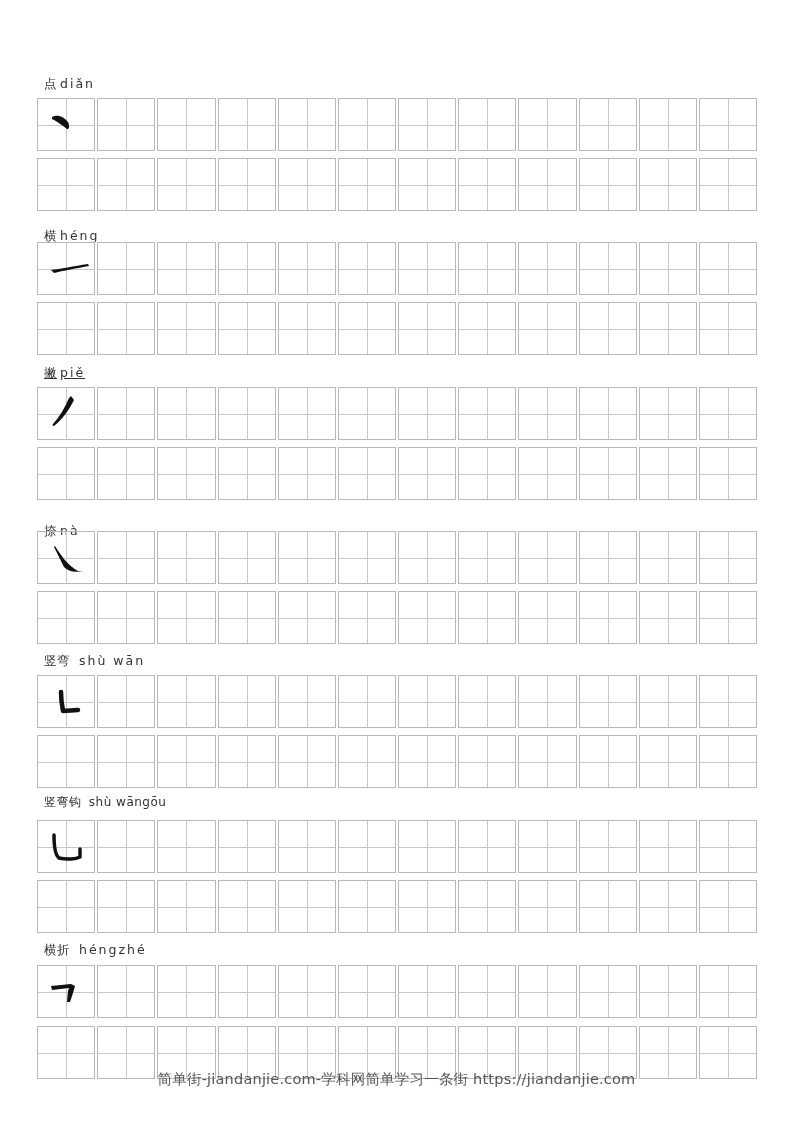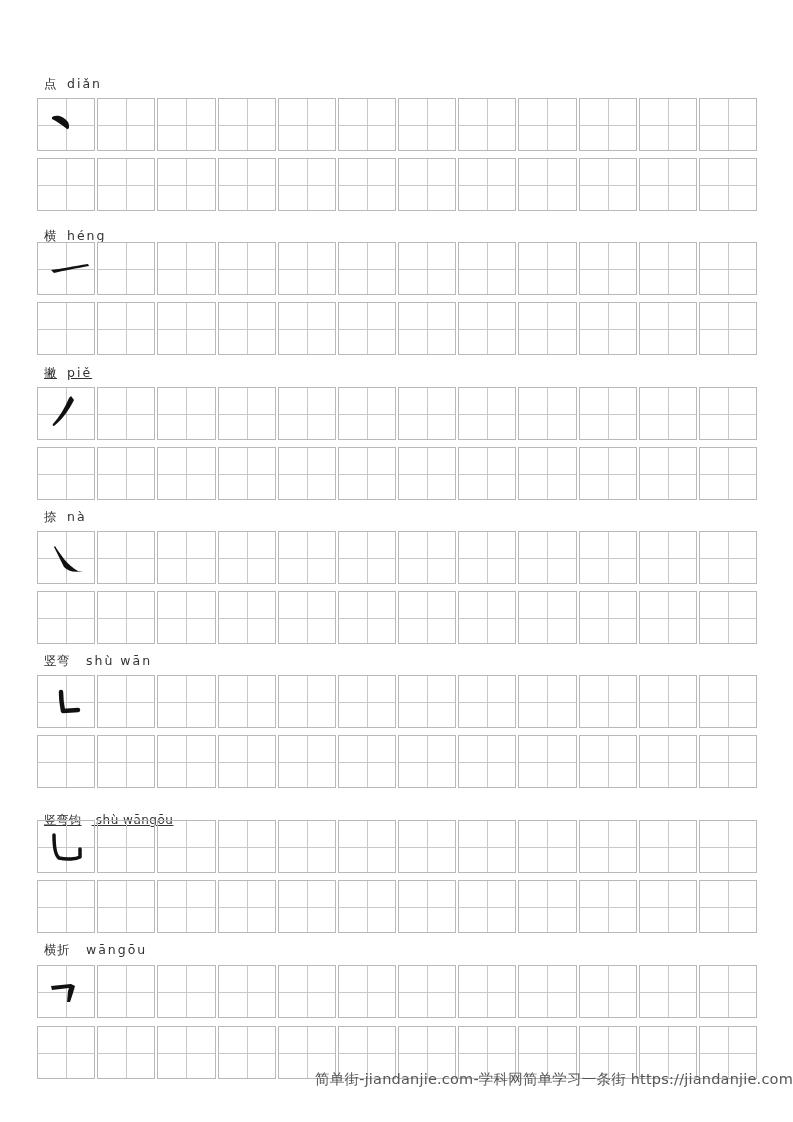--- a/index.html
+++ b/index.html
@@ -1,30 +1,30 @@
 <!DOCTYPE html>
 <html><head>
 <meta charset="utf-8">
 <style>
   html, body { margin: 0; padding: 0; background: #ffffff; }
   body { width: 793px; height: 1122px; position: relative; overflow: hidden;
          font-family: "DejaVu Sans", "Liberation Sans", sans-serif; color: #222; }
   .section { position: absolute; left: 37px; width: 720px; }
   .label { position: absolute; left: 7px; font-size: 12.5px; color: #333; white-space: nowrap; letter-spacing: 0.5px; }
-  .label .pinyin { margin-left: 10px; letter-spacing: 2px; text-align: right; }
+  .label .pinyin { margin-left: 3px; letter-spacing: 2px; text-align: right; }
   .grid-row { position: absolute; left: 0; width: 720px; height: 53px; display: flex; }
   .cell { position: relative; width: 58px; height: 51px; margin-right: 2px;
           border: 1px solid #b9b9b9; box-sizing: content-box; }
   .cell::before { content: ""; position: absolute; left: 50%; top: 0; bottom: 0; width: 0;
           border-left: 1px solid #c8c8c8; }
   .cell::after { content: ""; position: absolute; top: 50%; left: 0; right: 0; height: 0;
           border-top: 1px solid #c8c8c8; }
   .cell:last-child { margin-right: 0; }
   .stroke { position: absolute; left: 0; top: 0; width: 58px; height: 51px; z-index: 2; }
-  .footer { position: absolute; left: 0; width: 793px; top: 1070px; text-align: right;
+  .footer { position: absolute; left: 0; width: 793px; top: 1070px; text-align: center;
             font-size: 14.5px; color: #555; letter-spacing: 0.2px; z-index: 5; }
 </style>
 </head>
 <body>
 
 <div class="section" style="top:72px;">
   <div class="label" style="top:4px;">
     <span>点</span><span class="pinyin">diǎn</span>
   </div>
   <div class="grid-row" style="top:26px;">
@@ -131,21 +131,21 @@
       <div class="cell"></div>
       <div class="cell"></div>
       <div class="cell"></div>
       <div class="cell"></div>
       <div class="cell"></div>
       <div class="cell"></div>
     </div>
 </div>
 
 <div class="section" style="top:505px;">
-  <div class="label" style="top:4px;">
+  <div class="label" style="top:18px;">
     <span>捺</span><span class="pinyin">nà</span>
   </div>
   <div class="grid-row" style="top:26px;">
       <div class="cell">
         <svg viewBox="0 0 58 51" class="stroke">
           <path d="M17 14 C22 22 30 34 40 39 L45 39 C36 41 30 39 26 35 C23 29 19 21 16 15 Z" fill="#111"></path>
         </svg>
       </div>
       <div class="cell"></div>
       <div class="cell"></div>
@@ -207,21 +207,21 @@
       <div class="cell"></div>
       <div class="cell"></div>
       <div class="cell"></div>
       <div class="cell"></div>
       <div class="cell"></div>
       <div class="cell"></div>
     </div>
 </div>
 
 <div class="section" style="top:794px;">
-  <div class="label" style="top:18px; font-size:12px;text-decoration:underline;">
+  <div class="label" style="top:0; font-size:12px;">
     <span>竖弯钩</span><span class="pinyin" style="letter-spacing:0.5px;"> shù wāngōu</span>
   </div>
   <div class="grid-row" style="top:26px;">
       <div class="cell">
         <svg viewBox="0 0 58 51" fill="none" stroke="#111" stroke-width="3.5" stroke-linecap="round" stroke-linejoin="round" class="stroke">
           <path d="M16 14 C16 26 17 34 21 37 C29 39 38 38 42 36 L42 28"></path>
         </svg>
       </div>
       <div class="cell"></div>
       <div class="cell"></div>
@@ -246,21 +246,21 @@
       <div class="cell"></div>
       <div class="cell"></div>
       <div class="cell"></div>
       <div class="cell"></div>
       <div class="cell"></div>
     </div>
 </div>
 
 <div class="section" style="top:939px;">
   <div class="label" style="top:3px;">
-    <span>横折</span><span class="pinyin"> wāngōu</span>
+    <span>横折</span><span class="pinyin"> héngzhé</span>
   </div>
   <div class="grid-row" style="top:26px;">
       <div class="cell">
         <svg viewBox="0 0 58 51" class="stroke">
           <path d="M13 20 L33 18 L37 20 L35 27 L32 36 L29 36 L30 25 L31 22 L14 24 Z" fill="#111"></path>
         </svg>
       </div>
       <div class="cell"></div>
       <div class="cell"></div>
       <div class="cell"></div>

